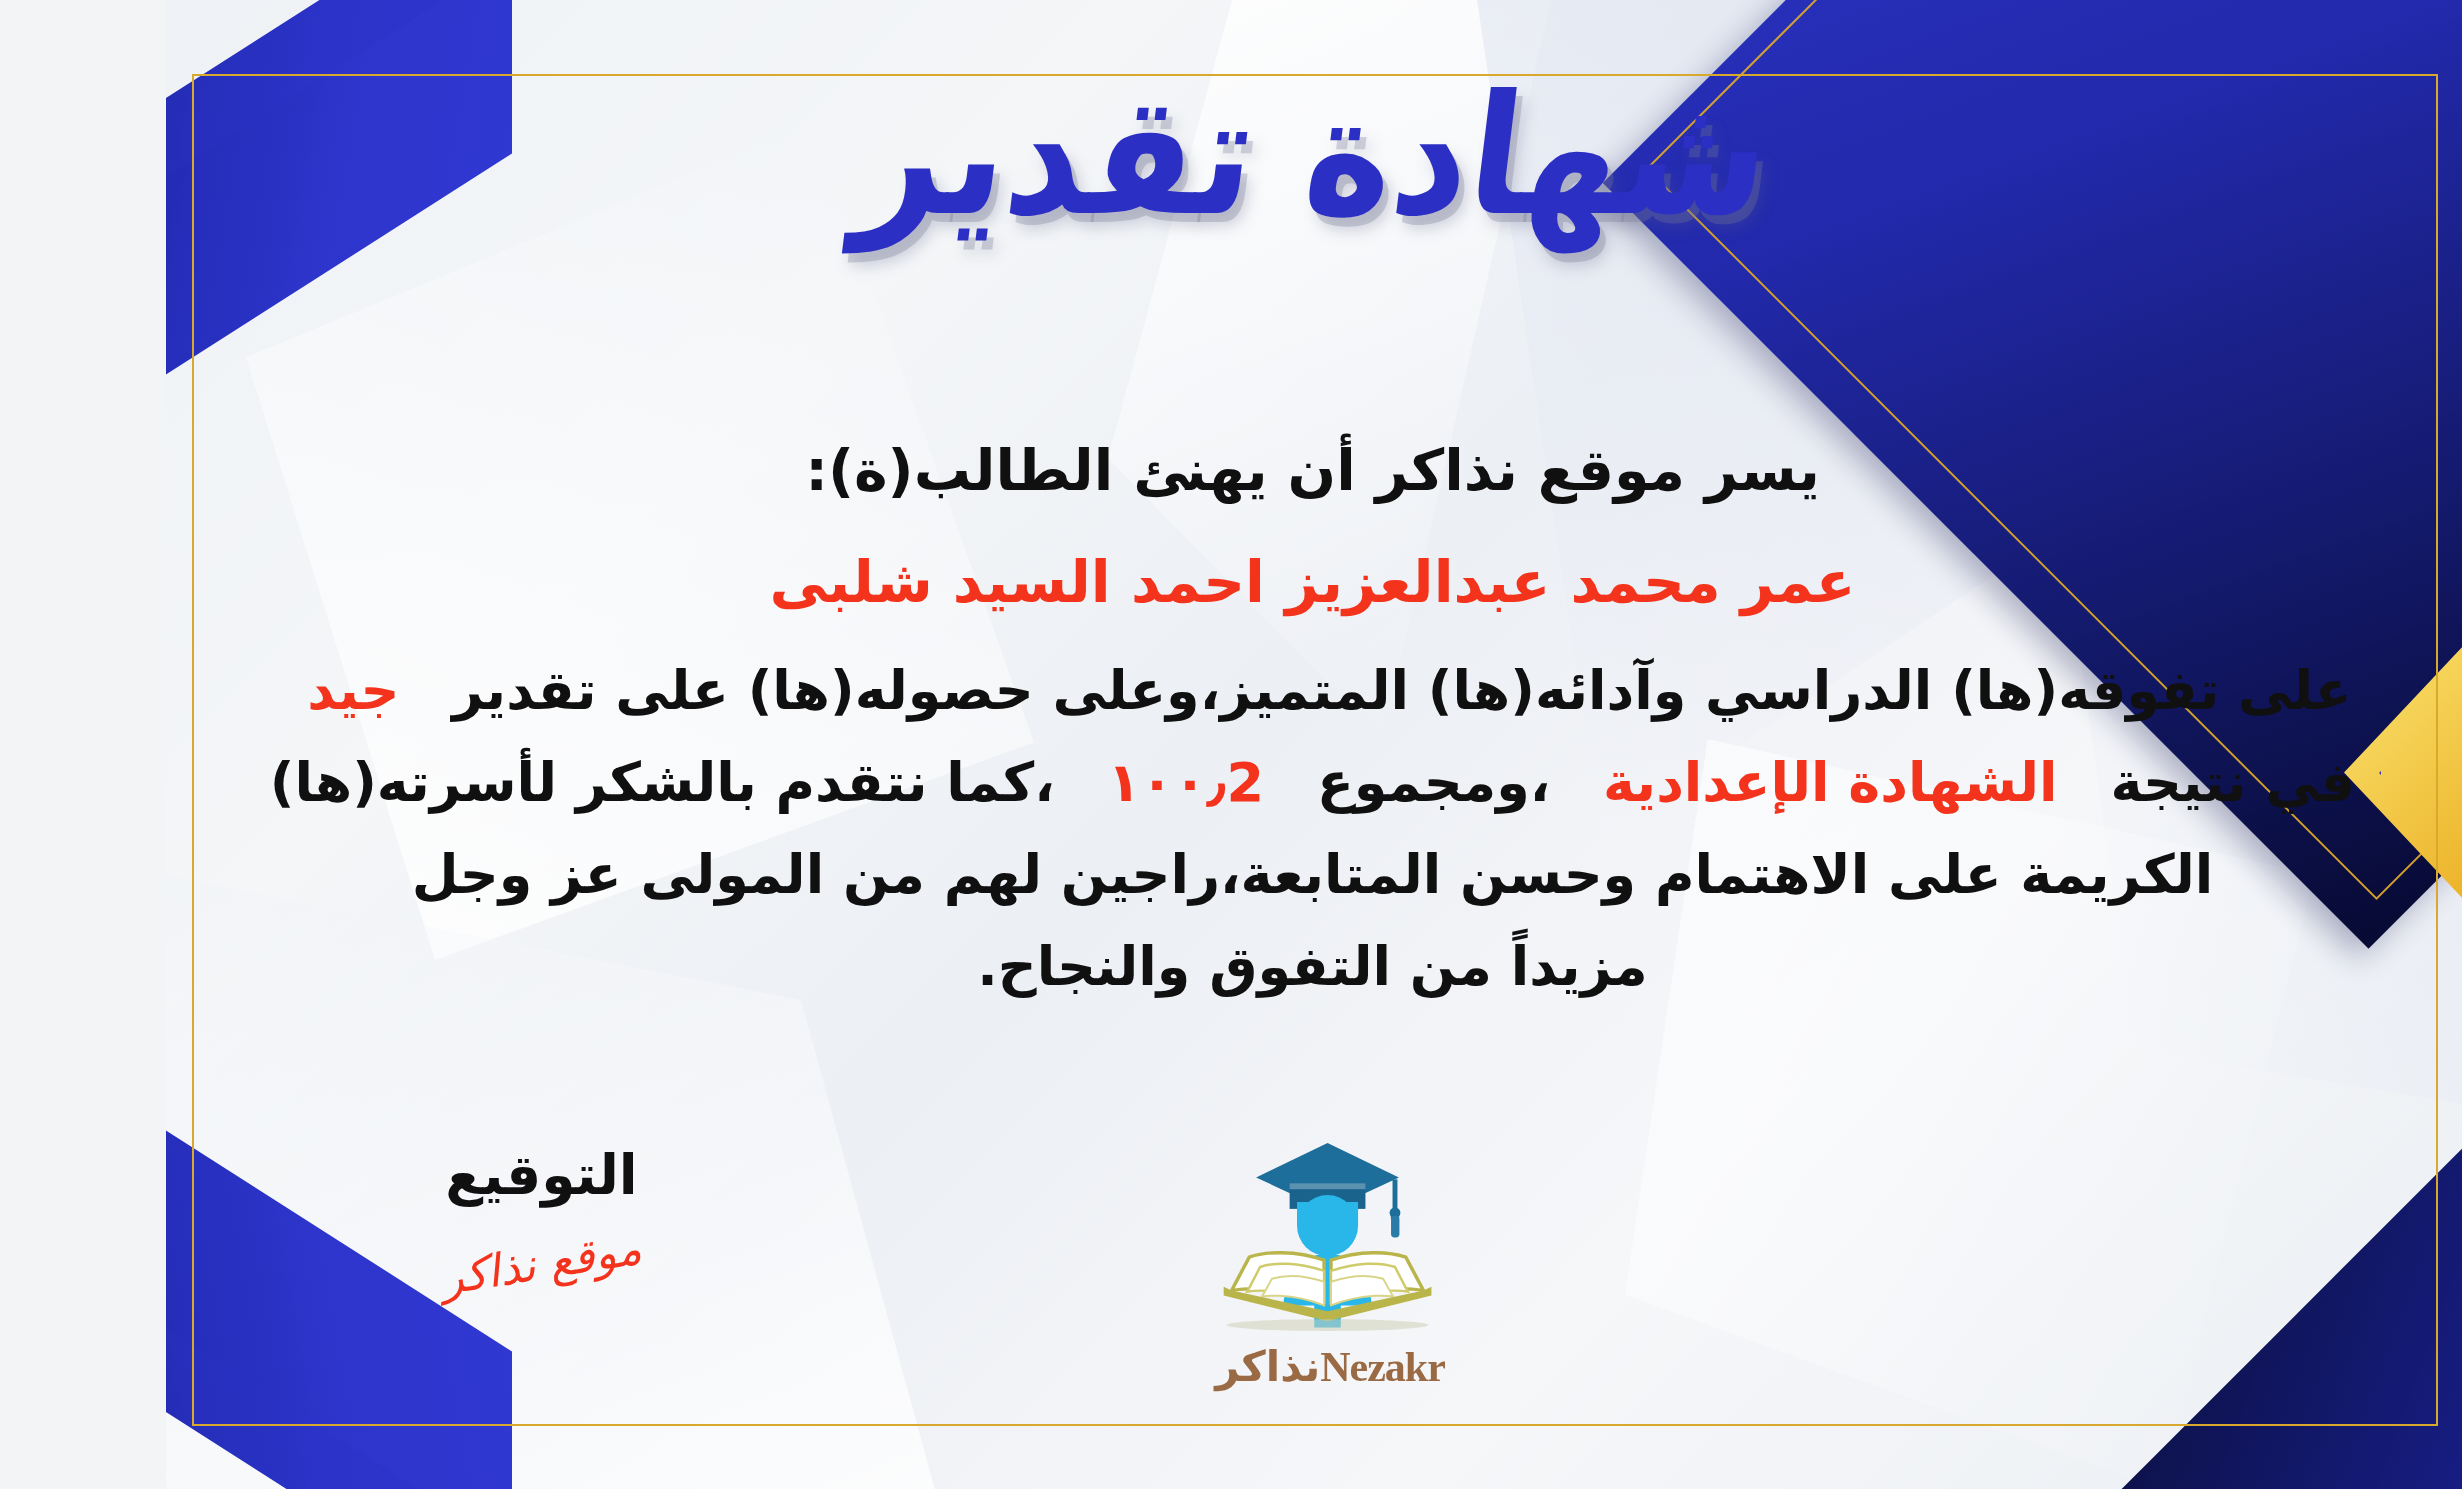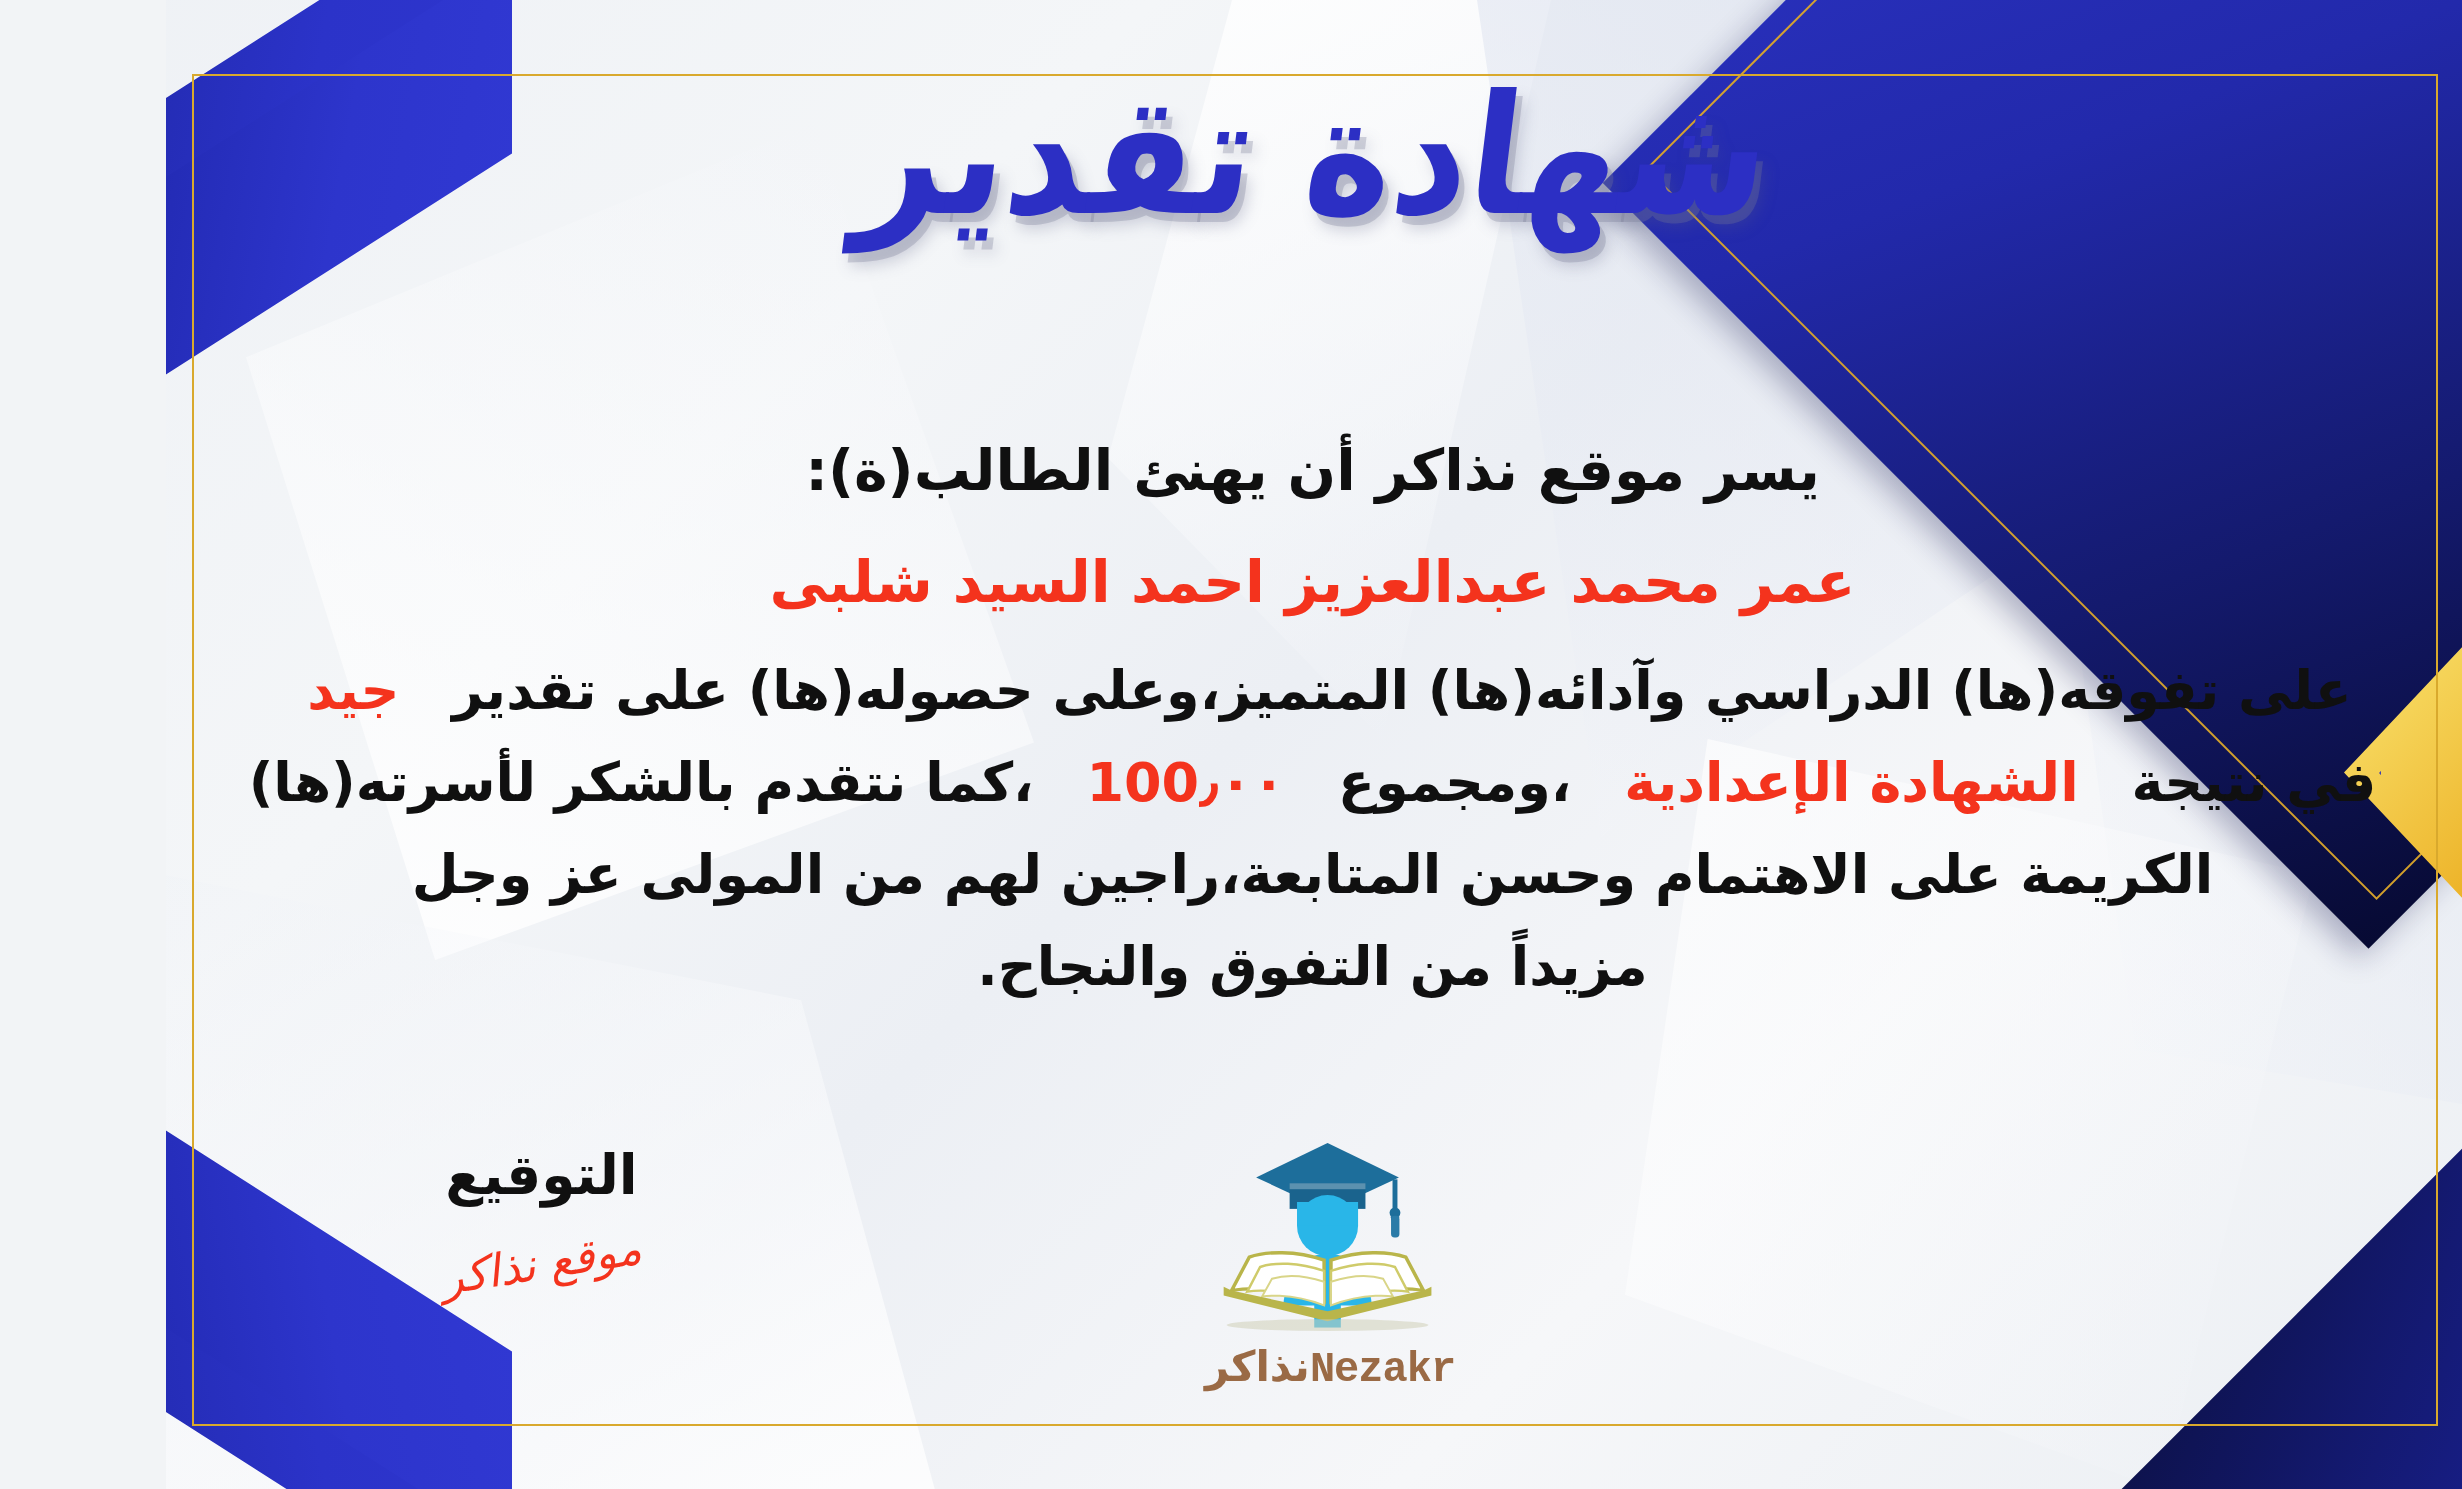--- a/index.html
+++ b/index.html
@@ -209,21 +209,21 @@
   .logo-text{
     margin-top:2px;
     direction:rtl;
     font-size:42px;
     font-weight:700;
     color:#9a6a45;
     letter-spacing:-1px;
     white-space:nowrap;
   }
   .logo-text .lat{
-    font-family:Liberation Mono, monospace;
+    font-family:Liberation Serif, serif;
     font-weight:700;
   }
 </style>
 </head>
 <body>
 
 <div class="certificate">
 
   <div class="shard s1"></div>
   <div class="shard s2"></div>
@@ -260,21 +260,21 @@
 
     <div class="line para">
       <span>على تفوقه(ها) الدراسي وآدائه(ها) المتميز،وعلى حصوله(ها) على تقدير</span>
       <span class="red gap-r gap-l">جيد</span>
     </div>
 
     <div class="line para">
       <span>في نتيجة</span>
       <span class="red gap-r gap-l">الشهادة الإعدادية</span>
       <span>،ومجموع</span>
-      <span class="red gap-r gap-l">100٫٠٠</span>
+      <span class="red gap-r gap-l">١٠٠٫2</span>
       <span>،كما نتقدم بالشكر لأسرته(ها)</span>
     </div>
 
     <div class="line para">الكريمة على الاهتمام وحسن المتابعة،راجين لهم من المولى عز وجل</div>
 
     <div class="line para">مزيداً من التفوق والنجاح.</div>
   </div>
 
   <div class="sig-block">
     <div class="sig-label">التوقيع</div>

